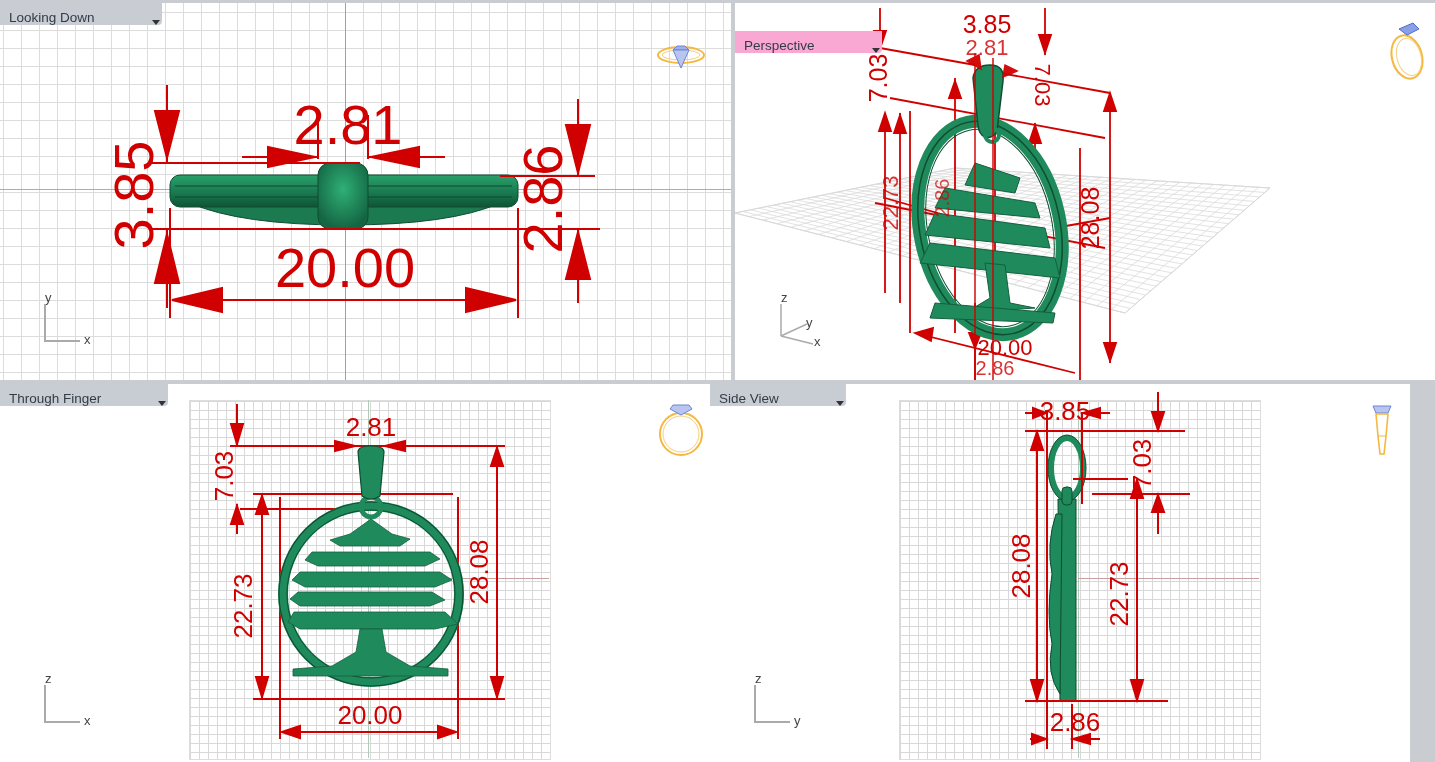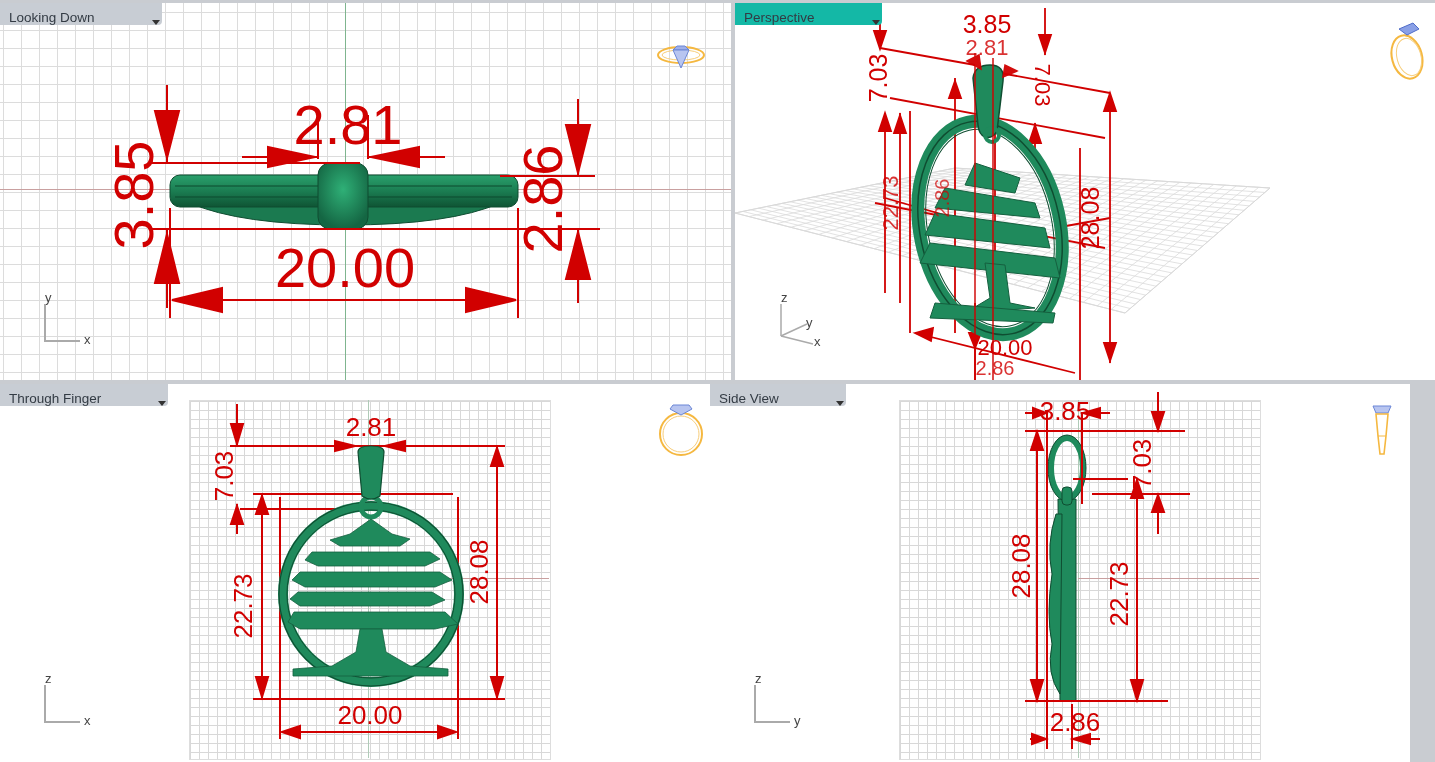--- a/index.html
+++ b/index.html
@@ -12,21 +12,21 @@
   .grid{position:absolute;
     background-image:
       linear-gradient(to right,#dcdcdc 1px,transparent 1px),
       linear-gradient(to bottom,#dcdcdc 1px,transparent 1px);
     background-size:18px 18px;}
   .grid.fine{background-size:9px 9px;
     background-image:
       linear-gradient(to right,#d8d8d8 1px,transparent 1px),
       linear-gradient(to bottom,#d8d8d8 1px,transparent 1px);}
   .vp-title{position:absolute;left:0;top:0;height:22px;display:flex;align-items:flex-end;background:#c8cdd4;border-bottom-right-radius:4px;font-size:13.5px;color:#333b44;cursor:pointer;z-index:5;gap:24px;}
-  .vp-title.active{background:#14b8a6;}
+  .vp-title.active{background:#f9a8d4;margin-top:28px;}
   .vp-title .lbl{padding:3px 6px 0 9px;white-space:nowrap;}
   .vp-title .sep{width:1px;background:#555;margin:3px 0;}
   .vp-title .dd{width:12px;display:flex;align-items:center;justify-content:center;}
   .vp-title .dd::after{content:"";border-left:4px solid transparent;border-right:4px solid transparent;border-top:5px solid #333;}
   .axis-ind{position:absolute;width:60px;height:60px;font-size:13px;color:#444;}
   .axis-ind .v{position:absolute;left:2px;top:14px;width:1.5px;height:36px;background:#aaa;}
   .axis-ind .h{position:absolute;left:2px;top:50px;width:36px;height:1.5px;background:#aaa;}
   .axis-ind .lv{position:absolute;left:3px;top:0;}
   .axis-ind .lh{position:absolute;left:42px;top:42px;}
   .nav-icon{position:absolute;cursor:pointer;}

